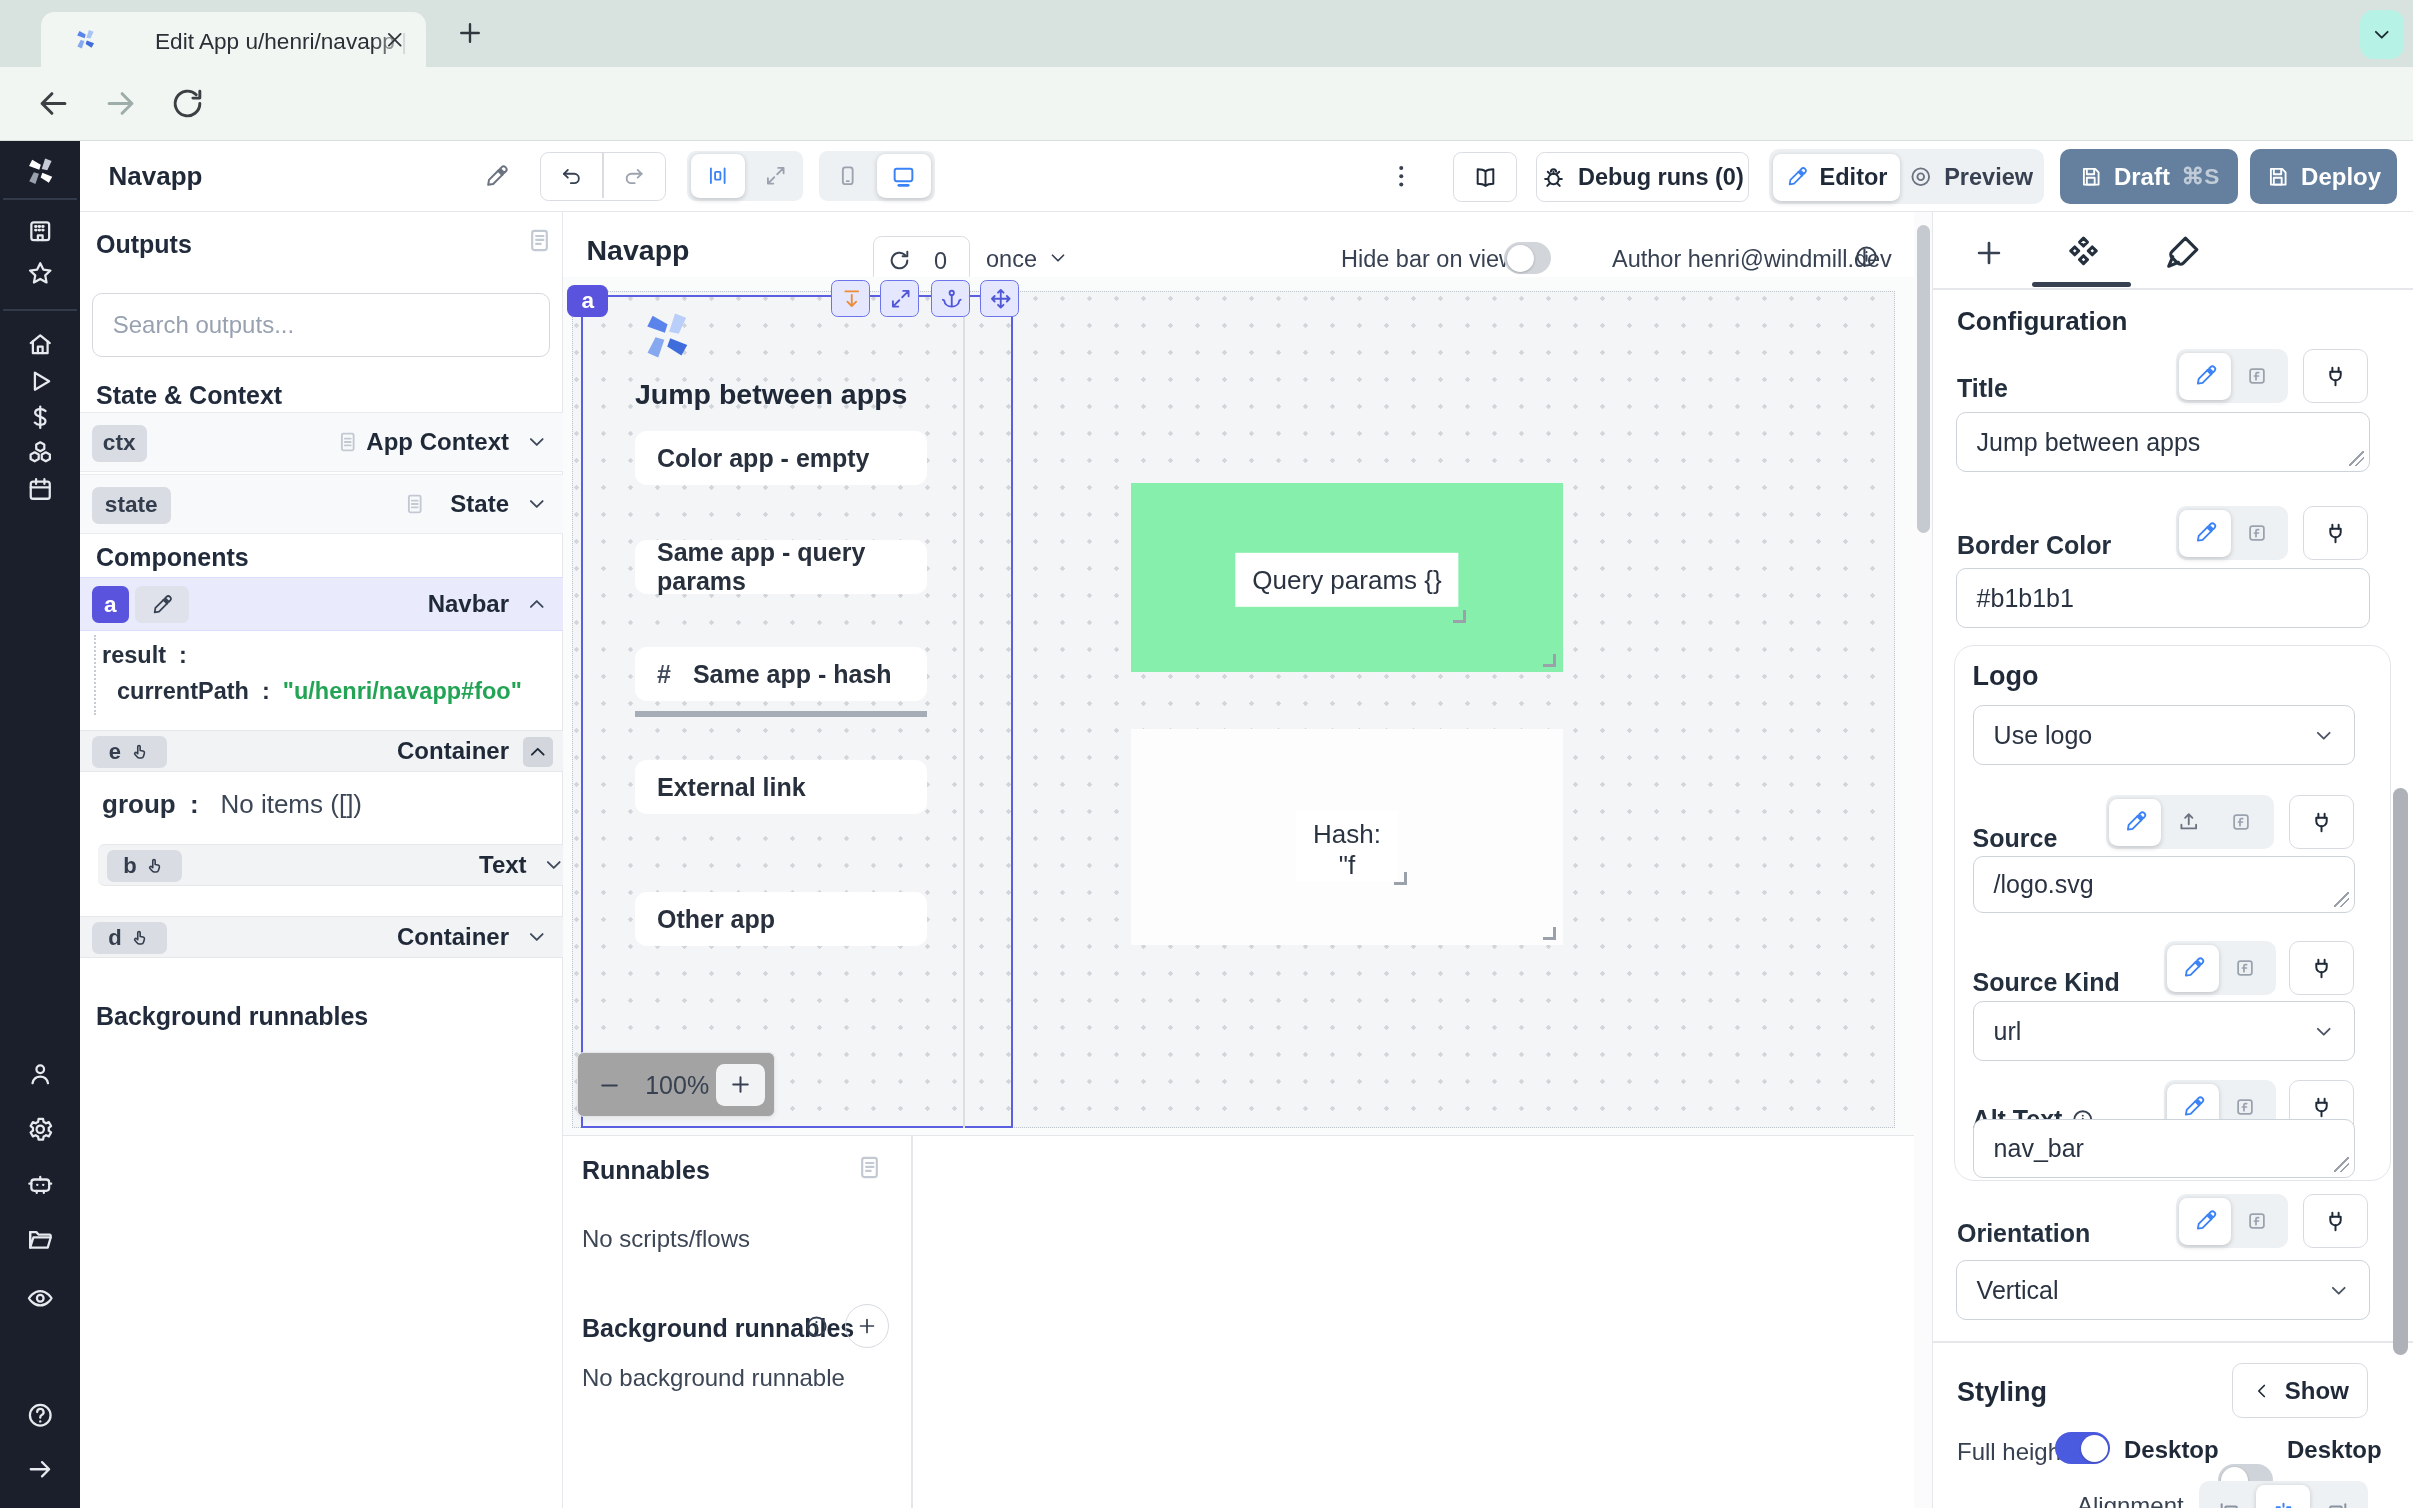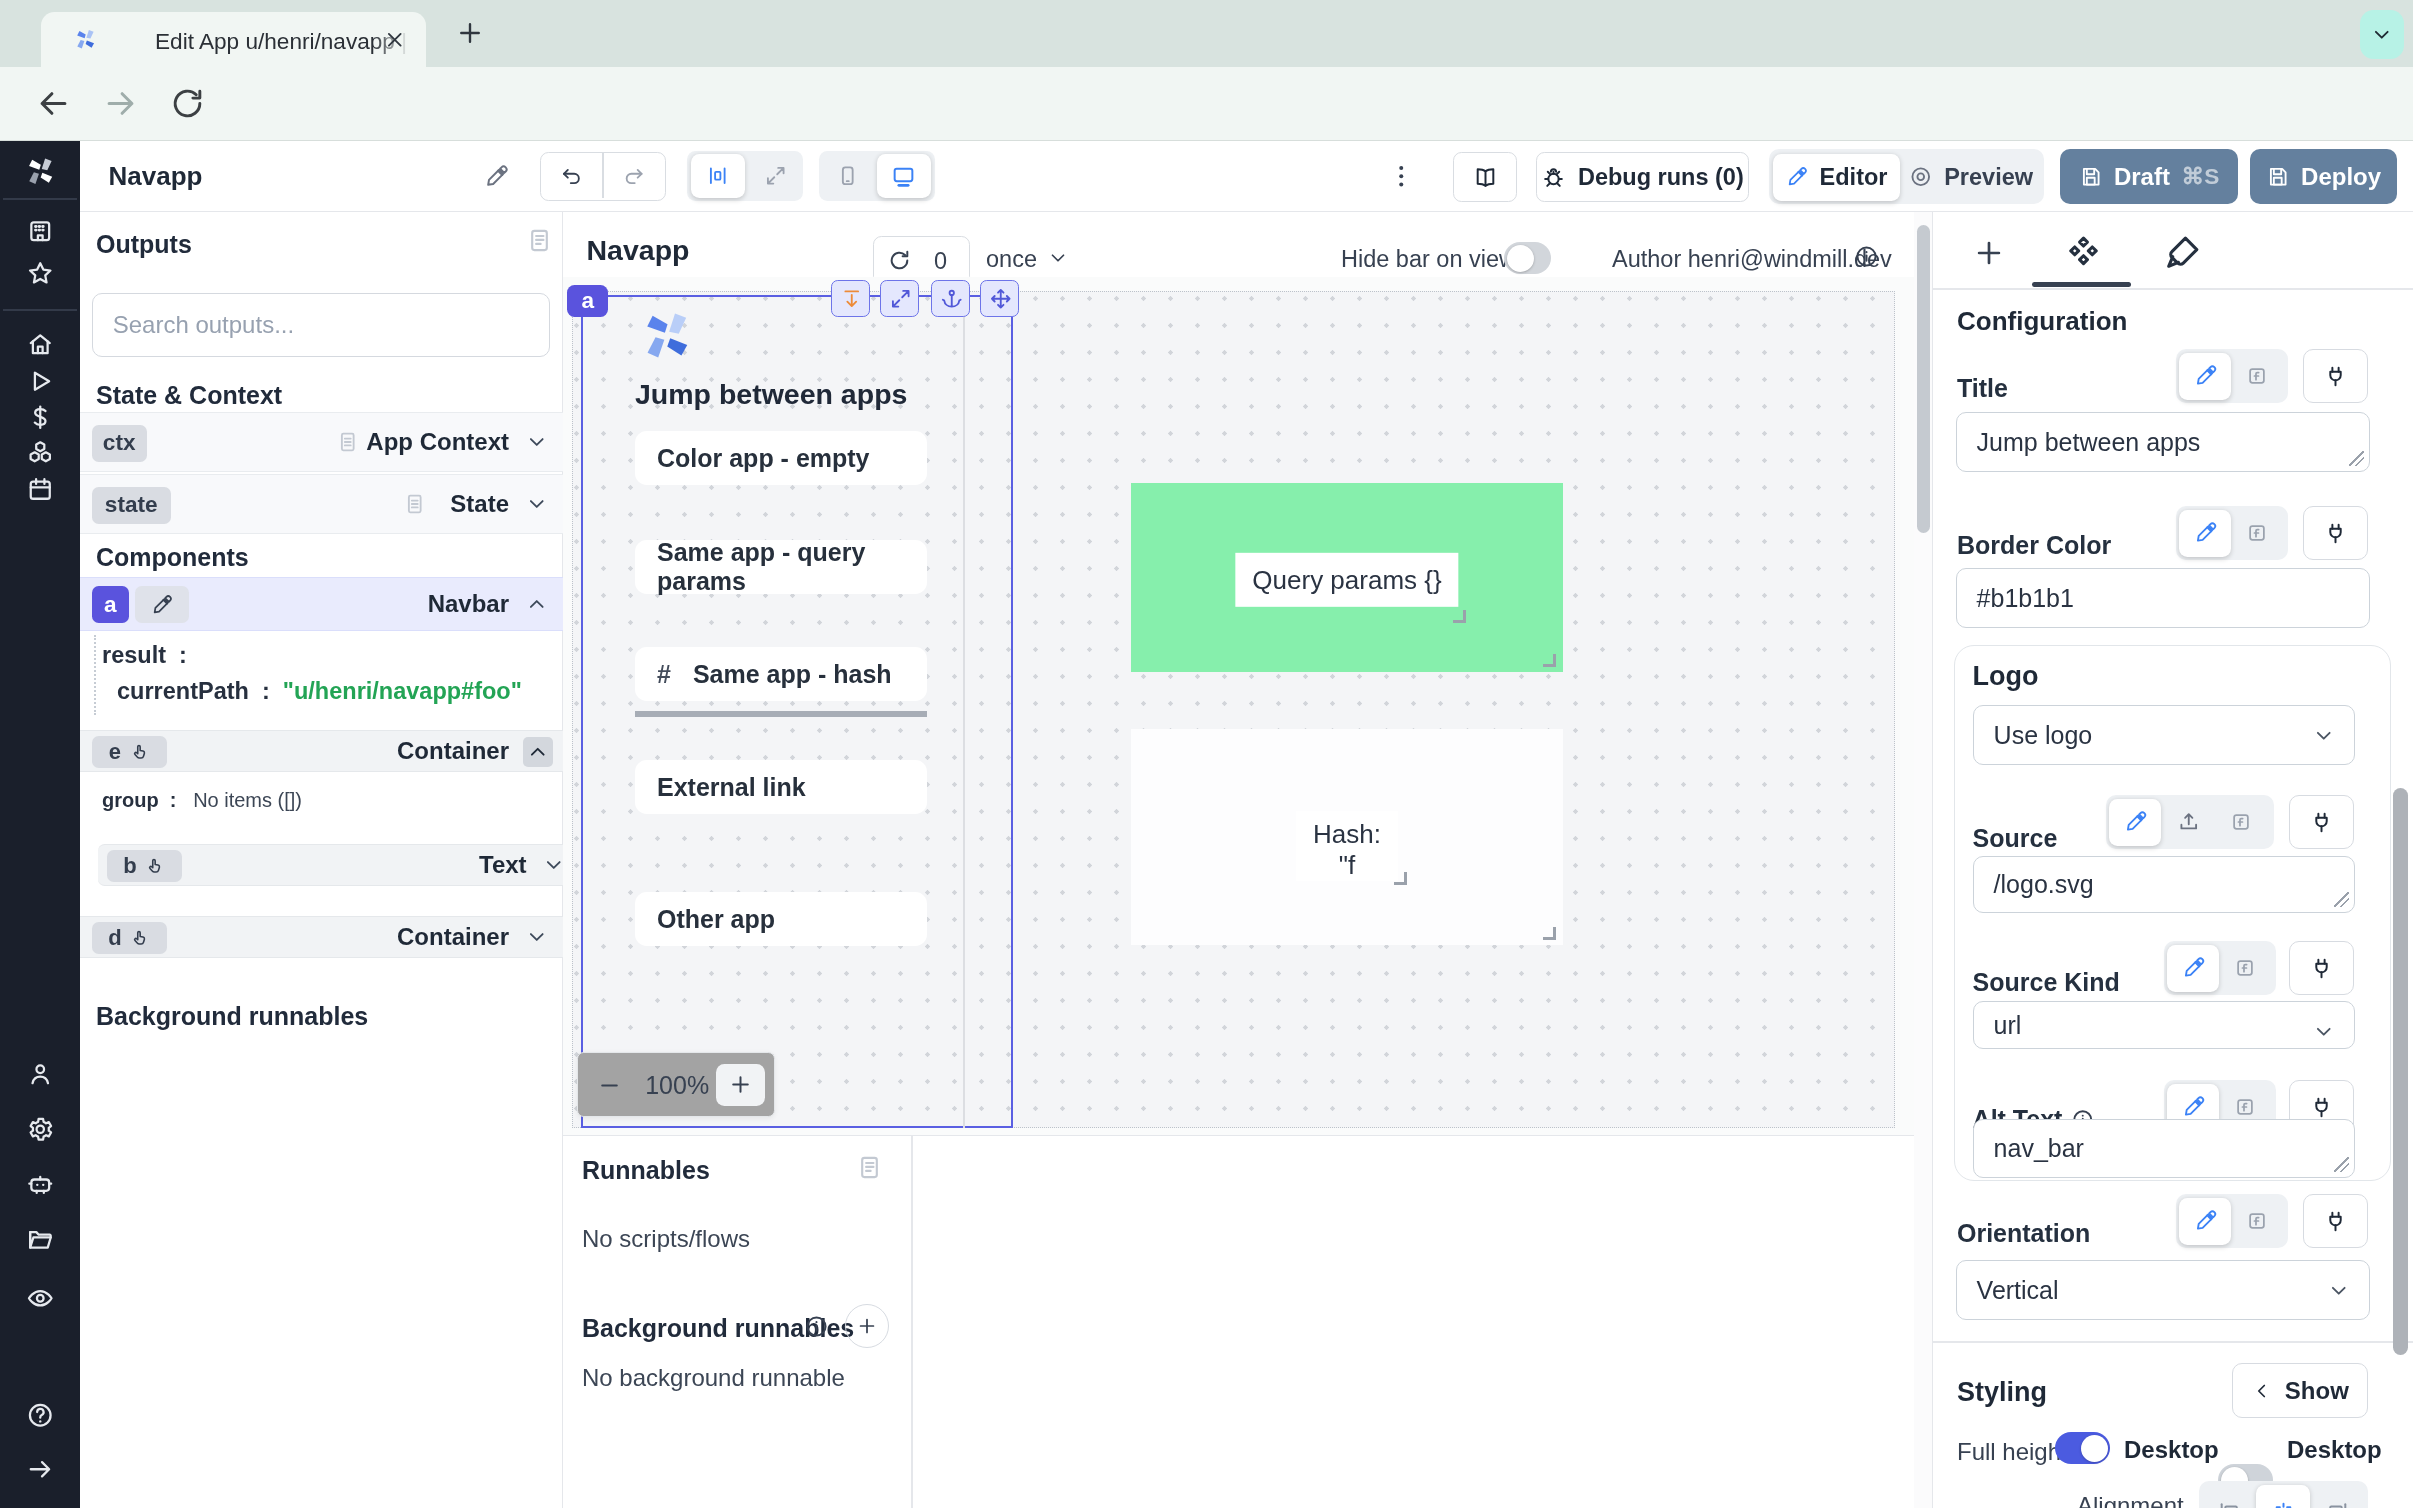--- a/index.html
+++ b/index.html
@@ -433,21 +433,21 @@
       </span>
     <span class="rowtype">Container</span>
     <span class="abs" style="right:10px;top:5.9px;width:30px;height:30px;background:#d3d7dd;border-radius:5px">
         <span class="ic abs" style="left:3.4px;top:3.4px;width:23.5px;height:23.5px;color:#1f2937">
           <svg viewBox="0 0 24 24" fill="none" stroke="currentColor" stroke-width="1.9" stroke-linecap="round" stroke-linejoin="round">
             <path d="M6 15l6-6 6 6"></path>
           </svg>
         </span>
       </span>
   </div>
-  <div class="abs" style="left:22px;top:577px;font-size:20px;color:#3c4655;white-space:nowrap"><span style="font-weight:700;color:#27303f">group</span>&nbsp;&nbsp;<span style="font-weight:700;color:#27303f">:</span>&nbsp;&nbsp;&nbsp;<span>No items ([])</span></div>
+  <div class="abs" style="left:22px;top:577px;font-size:26px;color:#3c4655;white-space:nowrap"><span style="font-weight:700;color:#27303f">group</span>&nbsp;&nbsp;<span style="font-weight:700;color:#27303f">:</span>&nbsp;&nbsp;&nbsp;<span>No items ([])</span></div>
   <div class="abs" style="left:17.6px;top:632px;width:465px;height:42px;background:#f1f3f5;border-top:1.7px solid #e5e8eb;border-bottom:1.7px solid #e5e8eb;border-radius:6.7px 0 0 6.7px">
     <span class="badge abs" style="left:9.2px;top:5px;width:75px;height:32px;font-size:22px;gap:8.4px">
         <span>b</span>
         <span class="ic" style="width:20px;height:20px">
           <svg viewBox="0 0 24 24" fill="none" stroke="currentColor" stroke-width="1.9" stroke-linecap="round" stroke-linejoin="round">
             <path d="M9.3 11.2V5.6a1.45 1.45 0 0 1 2.9 0v4.6l3.4.7c1 .2 1.7 1.1 1.7 2.1 0 .3 0 .6-.1.8l-1 3.2a2.9 2.9 0 0 1-2.8 2.1h-2.3c-.8 0-1.6-.3-2.1-.9L6 14.9a1.4 1.4 0 0 1 2-2l1.3 1.1z"></path>
           </svg>
         </span>
       </span>
     <span class="rowtype" style="right:36px">Text</span>
@@ -800,21 +800,21 @@
     </div>
     <div class="abs plugbtn" style="left:334px;top:295px;width:65px;height:54px">
         <span class="ic" style="width:25px;height:25px;color:#1f2937">
           <svg viewBox="0 0 24 24" fill="none" stroke="currentColor" stroke-width="1.9" stroke-linecap="round" stroke-linejoin="round">
             <path d="M9 3.5v4M15 3.5v4"></path>
             <path d="M7 7.5h10v3.2a5 5 0 0 1-10 0z"></path>
             <path d="M12 15.7v4.8"></path>
           </svg>
         </span>
       </div>
-    <div class="abs inputbox" style="left:17.6px;top:355px;width:382px;height:48px">
+    <div class="abs inputbox" style="left:17.6px;top:355px;width:382px;height:60px">
         <span>url</span>
         <span class="abs ic chev" style="right:18.4px;top:18.4px;width:23.5px;height:23.5px">
           <svg viewBox="0 0 24 24" fill="none" stroke="currentColor" stroke-width="1.9" stroke-linecap="round" stroke-linejoin="round">
             <path d="M6 9l6 6 6-6"></path>
           </svg>
         </span>
       </div>
 
     <div class="abs label30" style="left:17.6px;top:459px;display:flex;align-items:center;gap:8.4px">
         <span>Alt Text</span>

